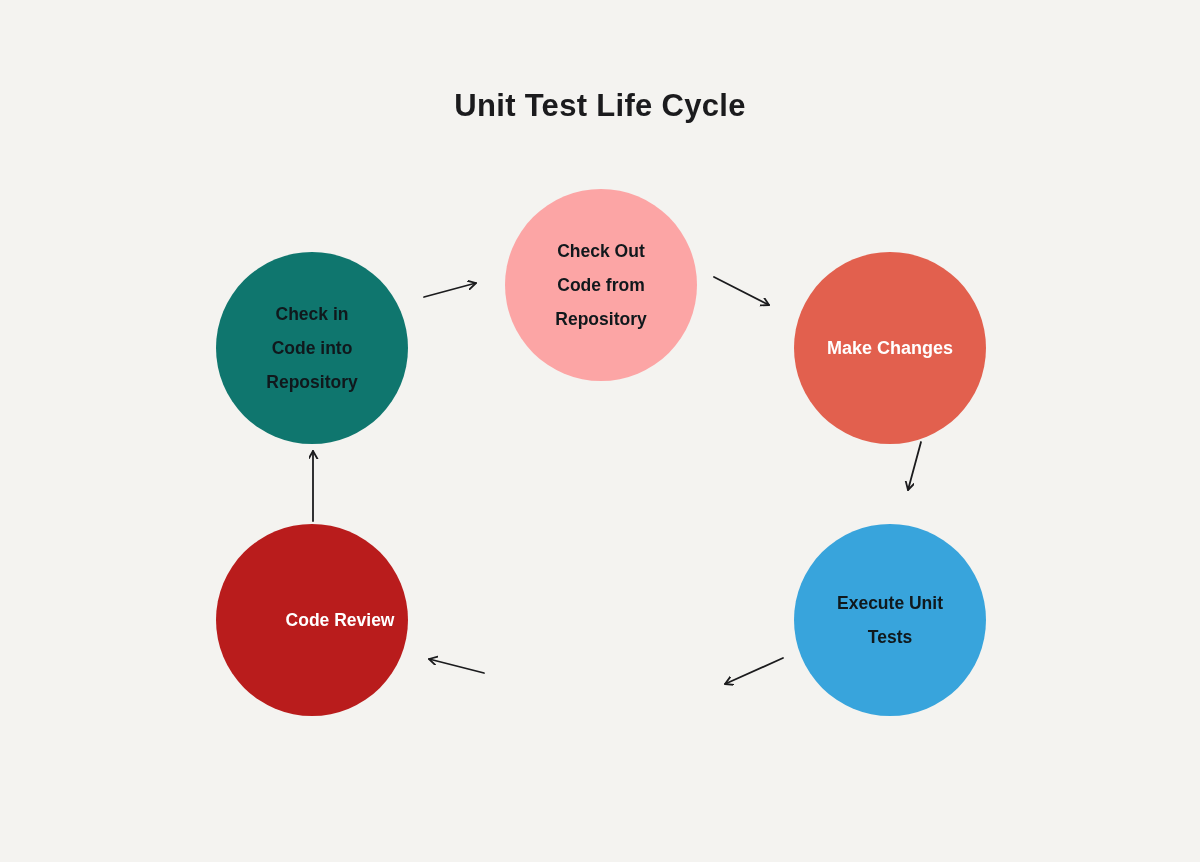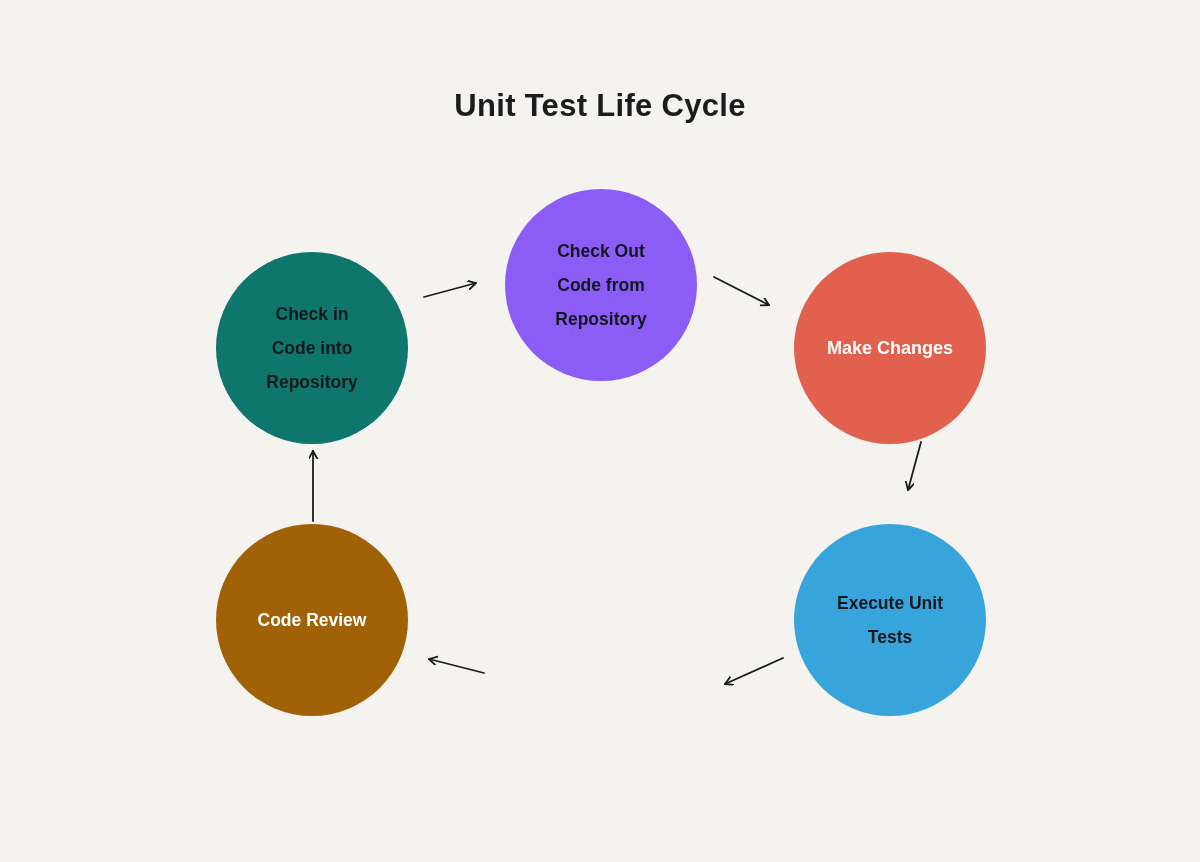--- a/index.html
+++ b/index.html
@@ -61,34 +61,34 @@
     pointer-events: none;
   }
 </style>
 </head>
 <body>
 
 <div class="canvas" style="background-color: rgb(244, 243, 240);">
 
   <div class="title">Unit Test Life Cycle</div>
 
-  <div class="node node-check-out" style="background-color: #8b5cf6; color: rgb(16, 24, 28); text-align: center;">
+  <div class="node node-check-out" style="background-color: #fca5a5; color: rgb(16, 24, 28); text-align: center;">
     <span class="label">Check Out Code from Repository</span>
   </div>
 
   <div class="node node-execute" style="background-color: rgb(56, 164, 220); color: rgb(16, 24, 28);">
     <span class="label">Execute Unit Tests</span>
   </div>
 
   <div class="node node-make-changes" style="background-color: rgb(226, 96, 78); color: rgb(255, 255, 255);">
     <span class="label">Make Changes</span>
   </div>
 
 
-  <div class="node node-code-review" style="background-color: #a16207; color: rgb(255, 255, 255);">
+  <div class="node node-code-review" style="background-color: #b91c1c; color: rgb(255, 255, 255); text-align: right;">
     <span class="label">Code Review</span>
   </div>
 
   <div class="node node-check-in" style="background-color: #0f766e; color: rgb(16, 24, 28);">
     <span class="label">Check in Code into Repository</span>
   </div>
 
   <svg class="arrows" viewBox="0 0 1200 862" xmlns="http://www.w3.org/2000/svg">
     <defs>
       <marker id="arrowhead" markerWidth="12" markerHeight="12" refX="8" refY="4.5" orient="auto" markerUnits="userSpaceOnUse">

